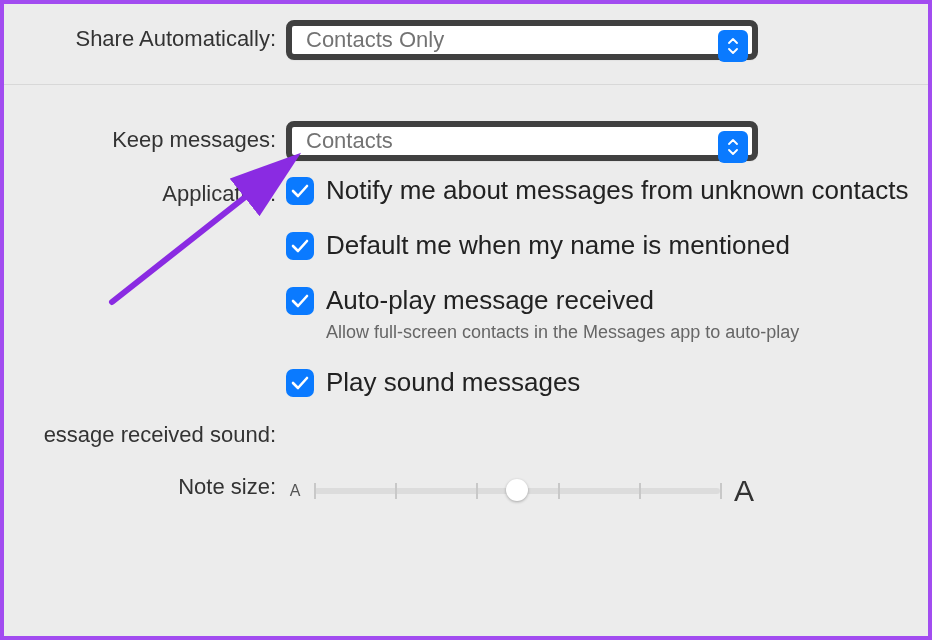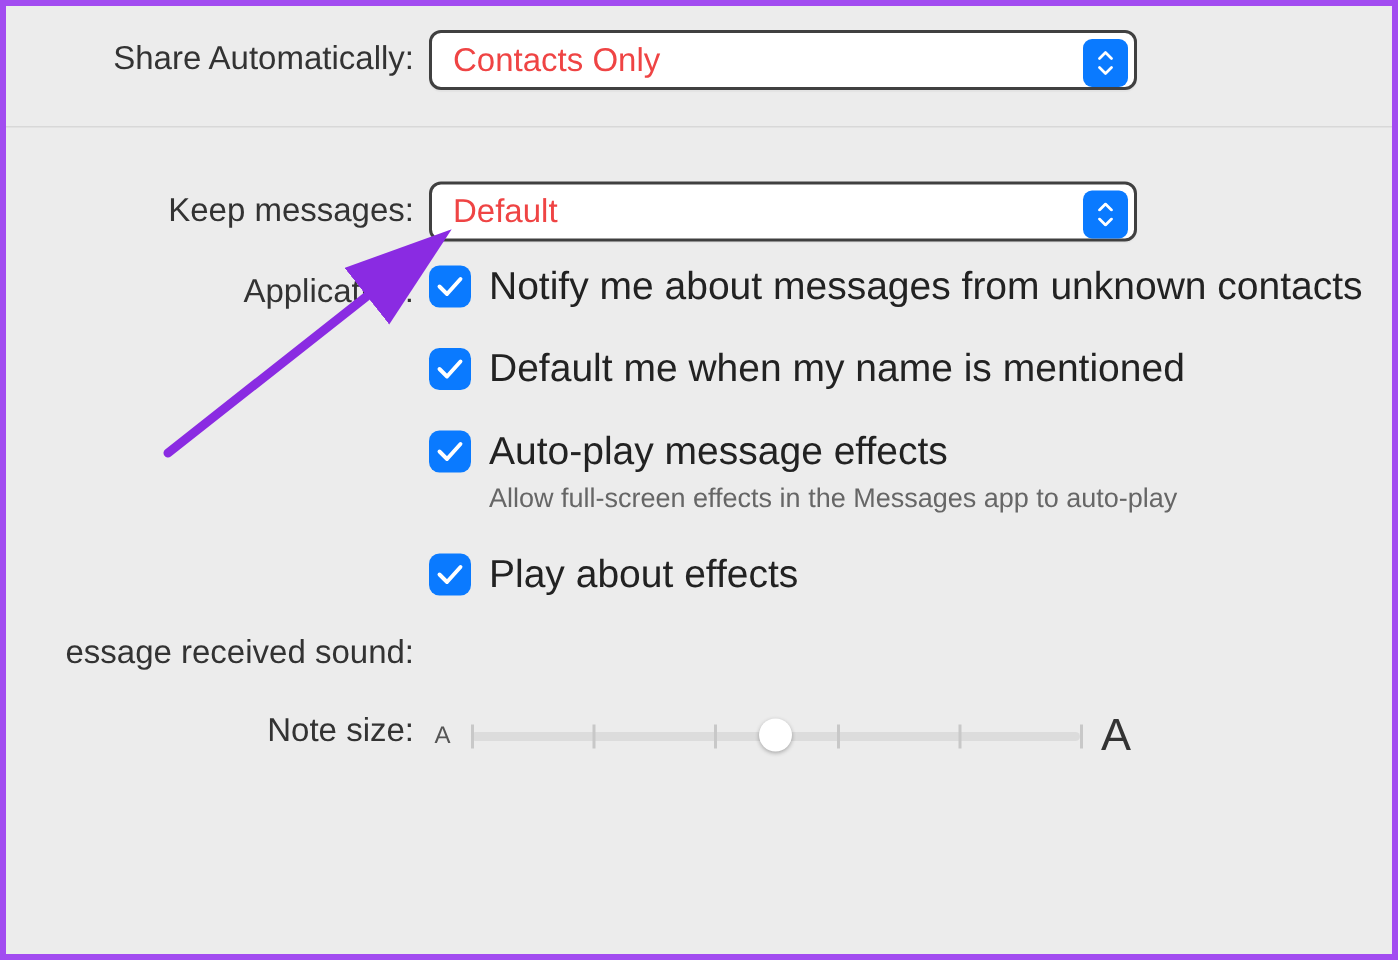--- a/index.html
+++ b/index.html
@@ -30,27 +30,27 @@
     flex: 1;
     display: flex;
     flex-direction: column;
     gap: 24px;
   }
   .select-box {
     position: relative;
     width: 472px;
     height: 40px;
     background: #fff;
-    border: 2px solid #404040;
+    border: 6px solid #404040;
     border-radius: 8px;
     display: flex;
     align-items: center;
     padding: 0 14px;
     font-size: 22px;
-    color: #ef4444;
+    color: #737373;
     box-shadow: 0 1px 1px rgba(0,0,0,0.04);
   }
   .select-indicator {
     position: absolute;
     right: 4px;
     top: 4px;
     width: 30px;
     height: 32px;
     background: #0a7aff;
     border-radius: 6px;
@@ -171,21 +171,21 @@
       </div>
     </div>
   </div>
 
   <div class="divider"></div>
 
   <div class="row">
     <div class="label-col">Keep messages:</div>
     <div class="control-col">
       <div class="select-box">
-        <span>Default</span>
+        <span>Contacts</span>
         <div class="select-indicator">
           <svg class="chev-up" viewBox="0 0 10 6">
               <path d="M1 5 L5 1 L9 5" stroke="#fff" stroke-width="1.8" fill="none" stroke-linecap="round" stroke-linejoin="round"></path>
             </svg>
           <svg class="chev-down" viewBox="0 0 10 6">
               <path d="M1 1 L5 5 L9 1" stroke="#fff" stroke-width="1.8" fill="none" stroke-linecap="round" stroke-linejoin="round"></path>
             </svg>
         </div>
       </div>
     </div>
@@ -213,32 +213,32 @@
         <span class="check-text">Default me when my name is mentioned</span>
       </div>
 
       <div class="subgroup">
         <div class="check-line">
           <div class="checkbox">
             <svg viewBox="0 0 18 14">
                 <path d="M2 7 L7 12 L16 2" stroke="#fff" stroke-width="2.6" fill="none" stroke-linecap="round" stroke-linejoin="round"></path>
               </svg>
           </div>
-          <span class="check-text">Auto-play message effects</span>
-        </div>
-        <div class="help-text">Allow full-screen effects in the Messages app to auto-play</div>
+          <span class="check-text">Auto-play message received</span>
+        </div>
+        <div class="help-text">Allow full-screen contacts in the Messages app to auto-play</div>
       </div>
 
       <div class="check-line">
         <div class="checkbox">
           <svg viewBox="0 0 18 14">
               <path d="M2 7 L7 12 L16 2" stroke="#fff" stroke-width="2.6" fill="none" stroke-linecap="round" stroke-linejoin="round"></path>
             </svg>
         </div>
-        <span class="check-text">Play about effects</span>
+        <span class="check-text">Play sound messages</span>
       </div>
 
     </div>
   </div>
 
   <div class="row" style="margin-top:18px;">
     <div class="label-col">essage received sound:</div>
   </div>
 
   <div class="row" style="margin-top:20px;">

